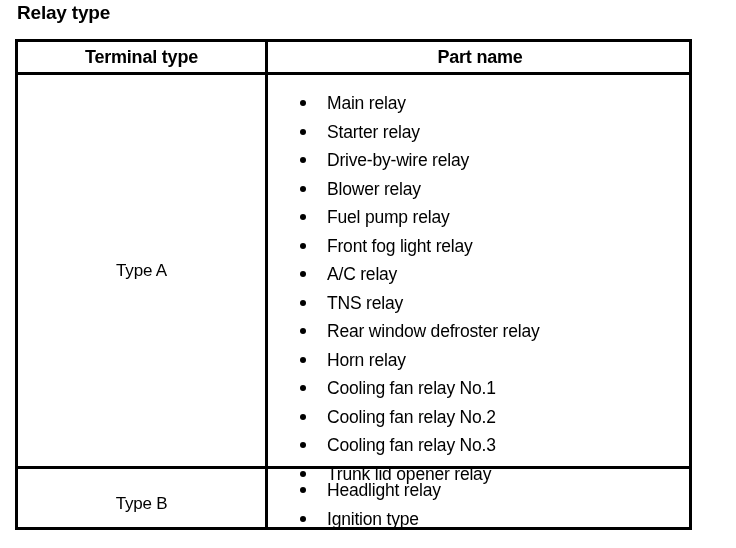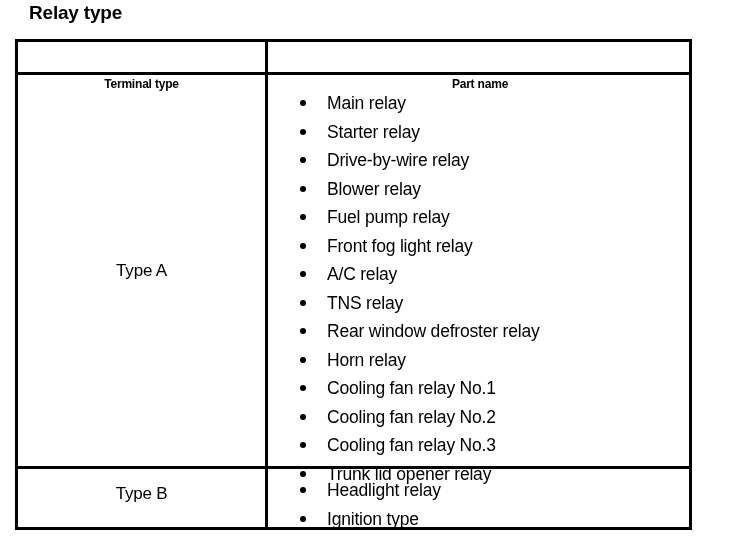--- a/index.html
+++ b/index.html
@@ -20,21 +20,20 @@
   
   #page-title {
     position: absolute;
     left: 17px;
     top: 1px;
     font-size: 19px;
     font-weight: bold;
     letter-spacing: -0.2px;
     line-height: 24px;
     white-space: nowrap;
-    margin-left: 12px;
   }
 
   
   #relay-table {
     position: absolute;
     left: 15px;
     top: 39px;
     width: 677px;
     height: 491px;
     box-sizing: border-box;
@@ -70,43 +69,42 @@
   .row-divider.typeb-rule  { top: 424px; }
 
   
   .header-cell {
     position: absolute;
     top: 0;
     height: 30px;
     display: flex;
     align-items: center;
     justify-content: center;
-    font-size: 12px;
+    font-size: 18px;
     font-weight: bold;
     letter-spacing: -0.2px;
     white-space: nowrap;
-    margin-top: 27px;
   }
   #header-terminal-type { left: 0; width: 247px; }
   #header-part-name { left: 250px; width: 424px; }
 
   
   .type-label {
     position: absolute;
     left: 0;
     width: 247px;
     display: flex;
     align-items: center;
     justify-content: center;
     font-size: 17px;
     letter-spacing: -0.2px;
     white-space: nowrap;
   }
   #type-label-a { top: 33px;  height: 391px; text-align: center; }
-  #type-label-b { top: 427px; height: 49px; }
+  #type-label-b { top: 437px; height: 49px; }
 
   
   .parts-cell {
     position: absolute;
     left: 250px;
     width: 424px;
     box-sizing: border-box;
   }
   #parts-cell-a { top: 33px;  height: 391px; padding-top: 14px; }
   #parts-cell-b { top: 427px; height: 61px; padding-top: 7px; }

